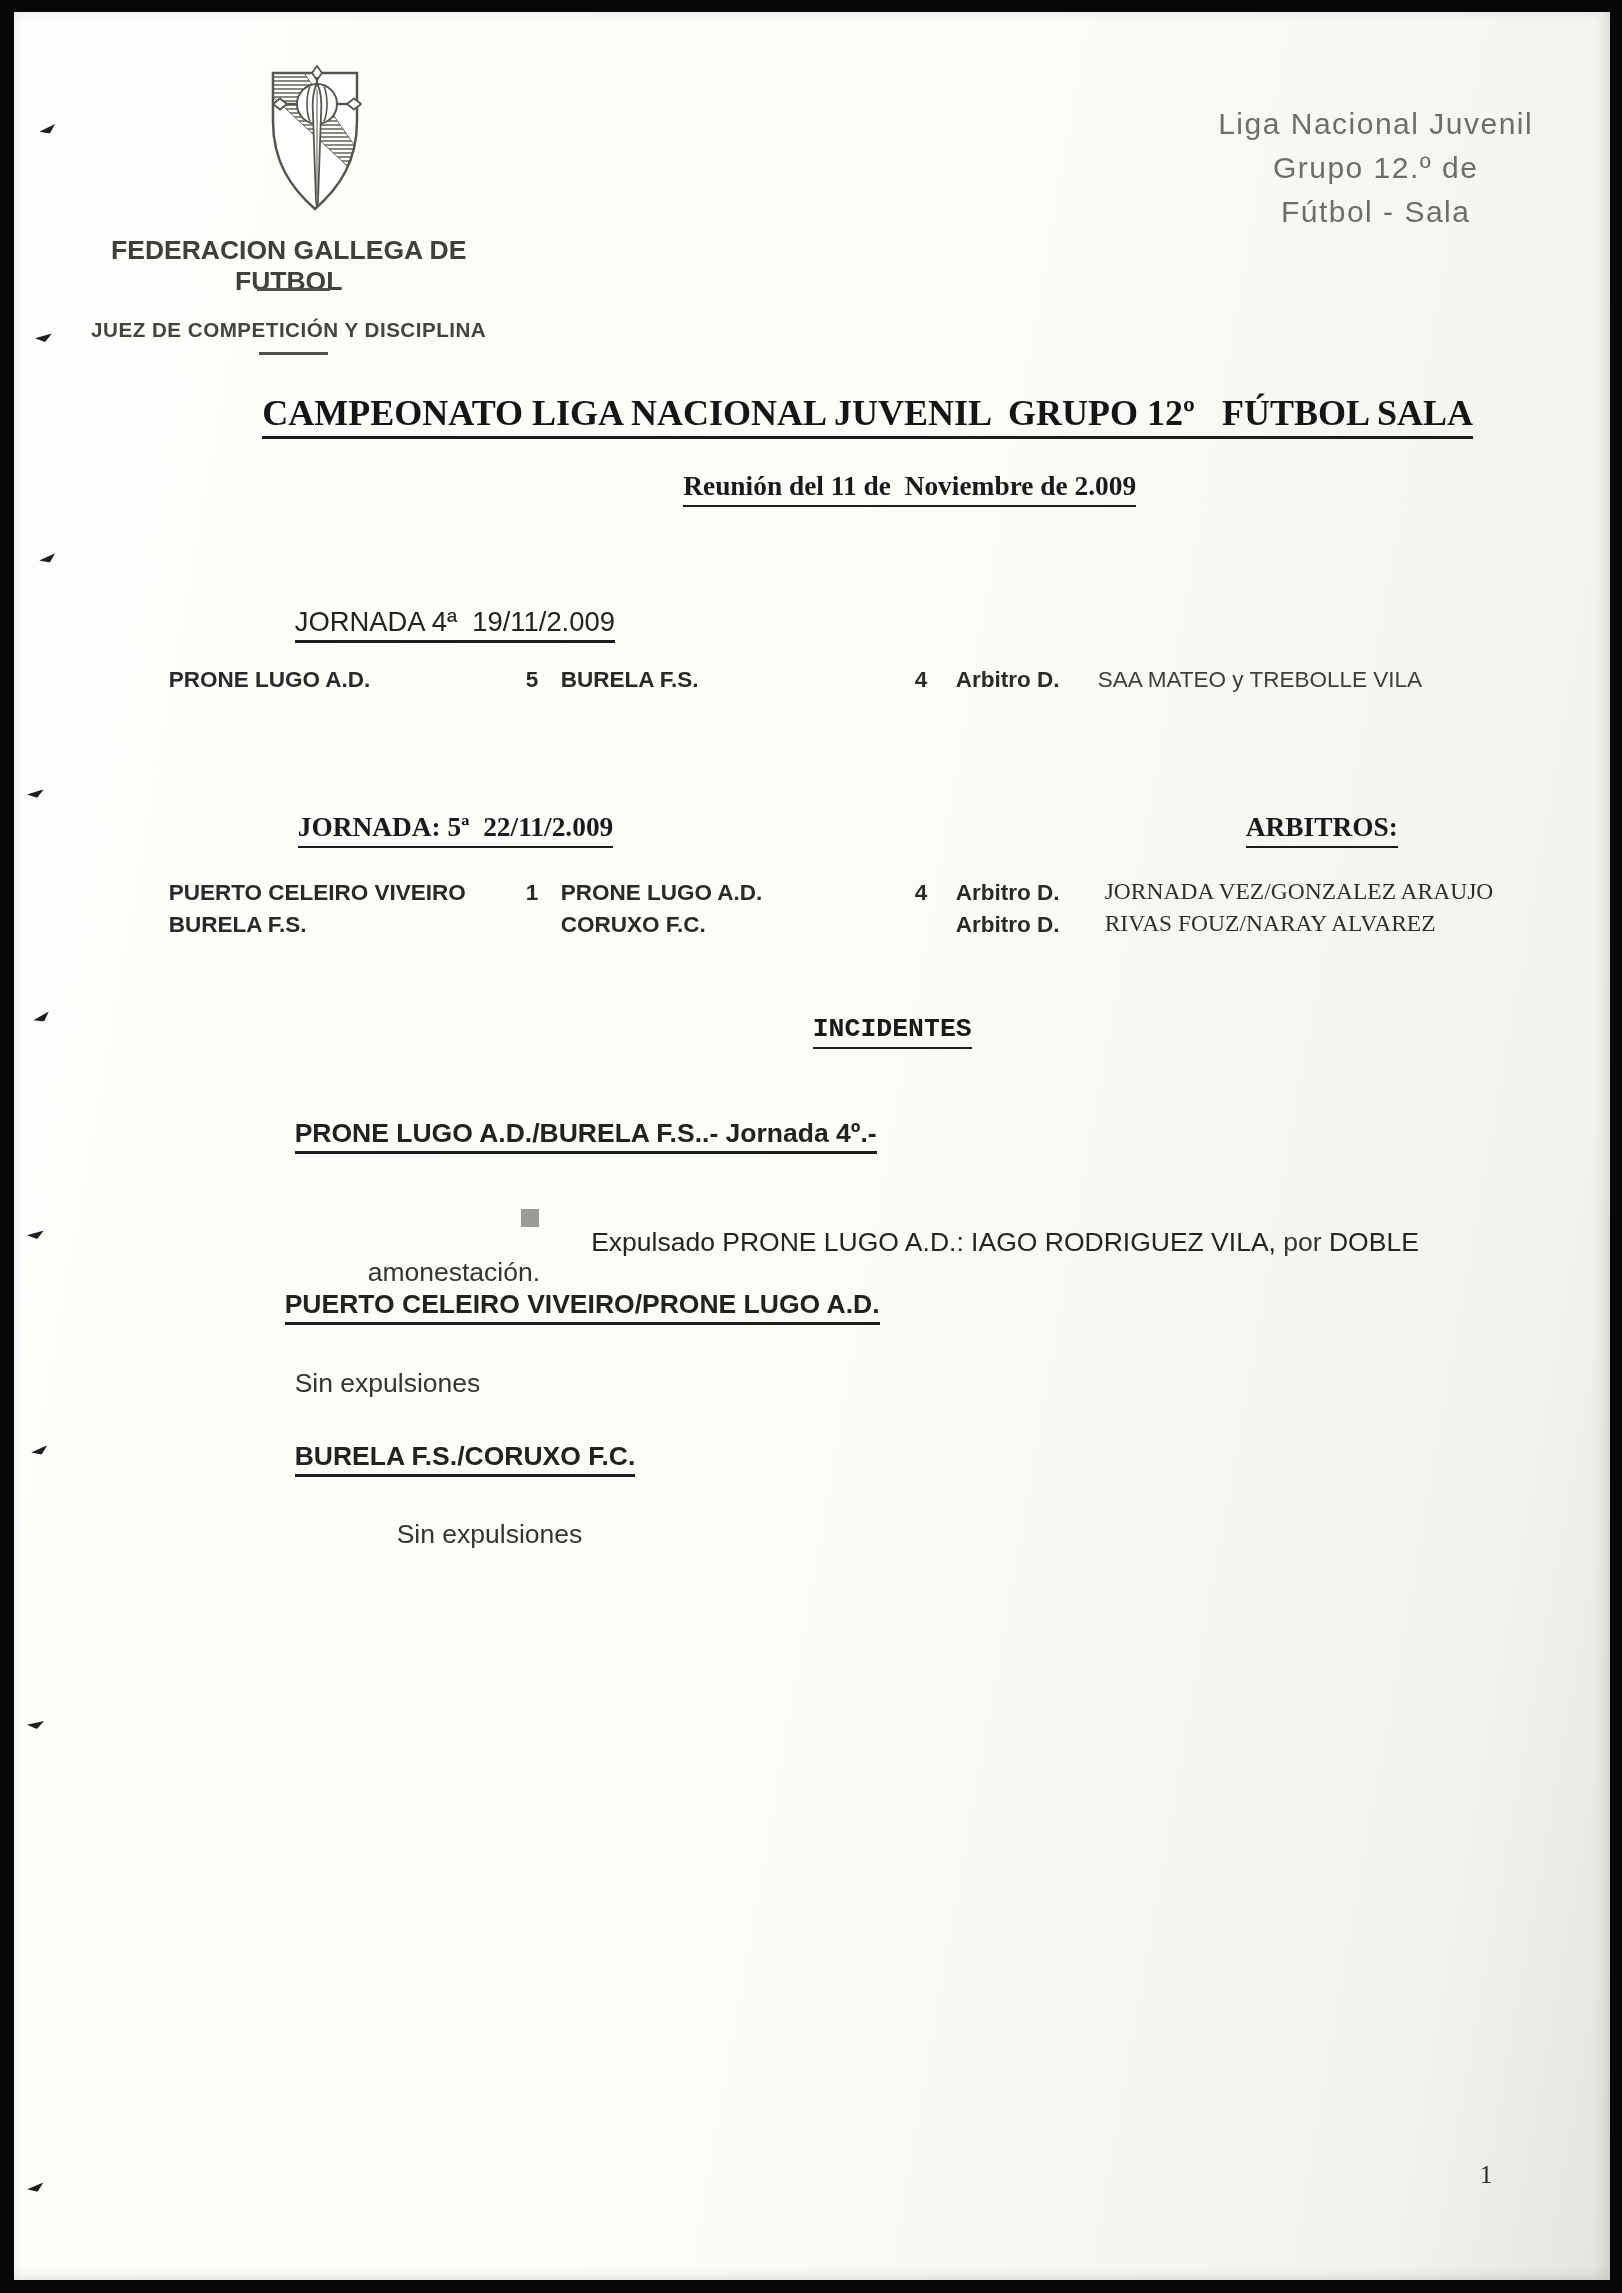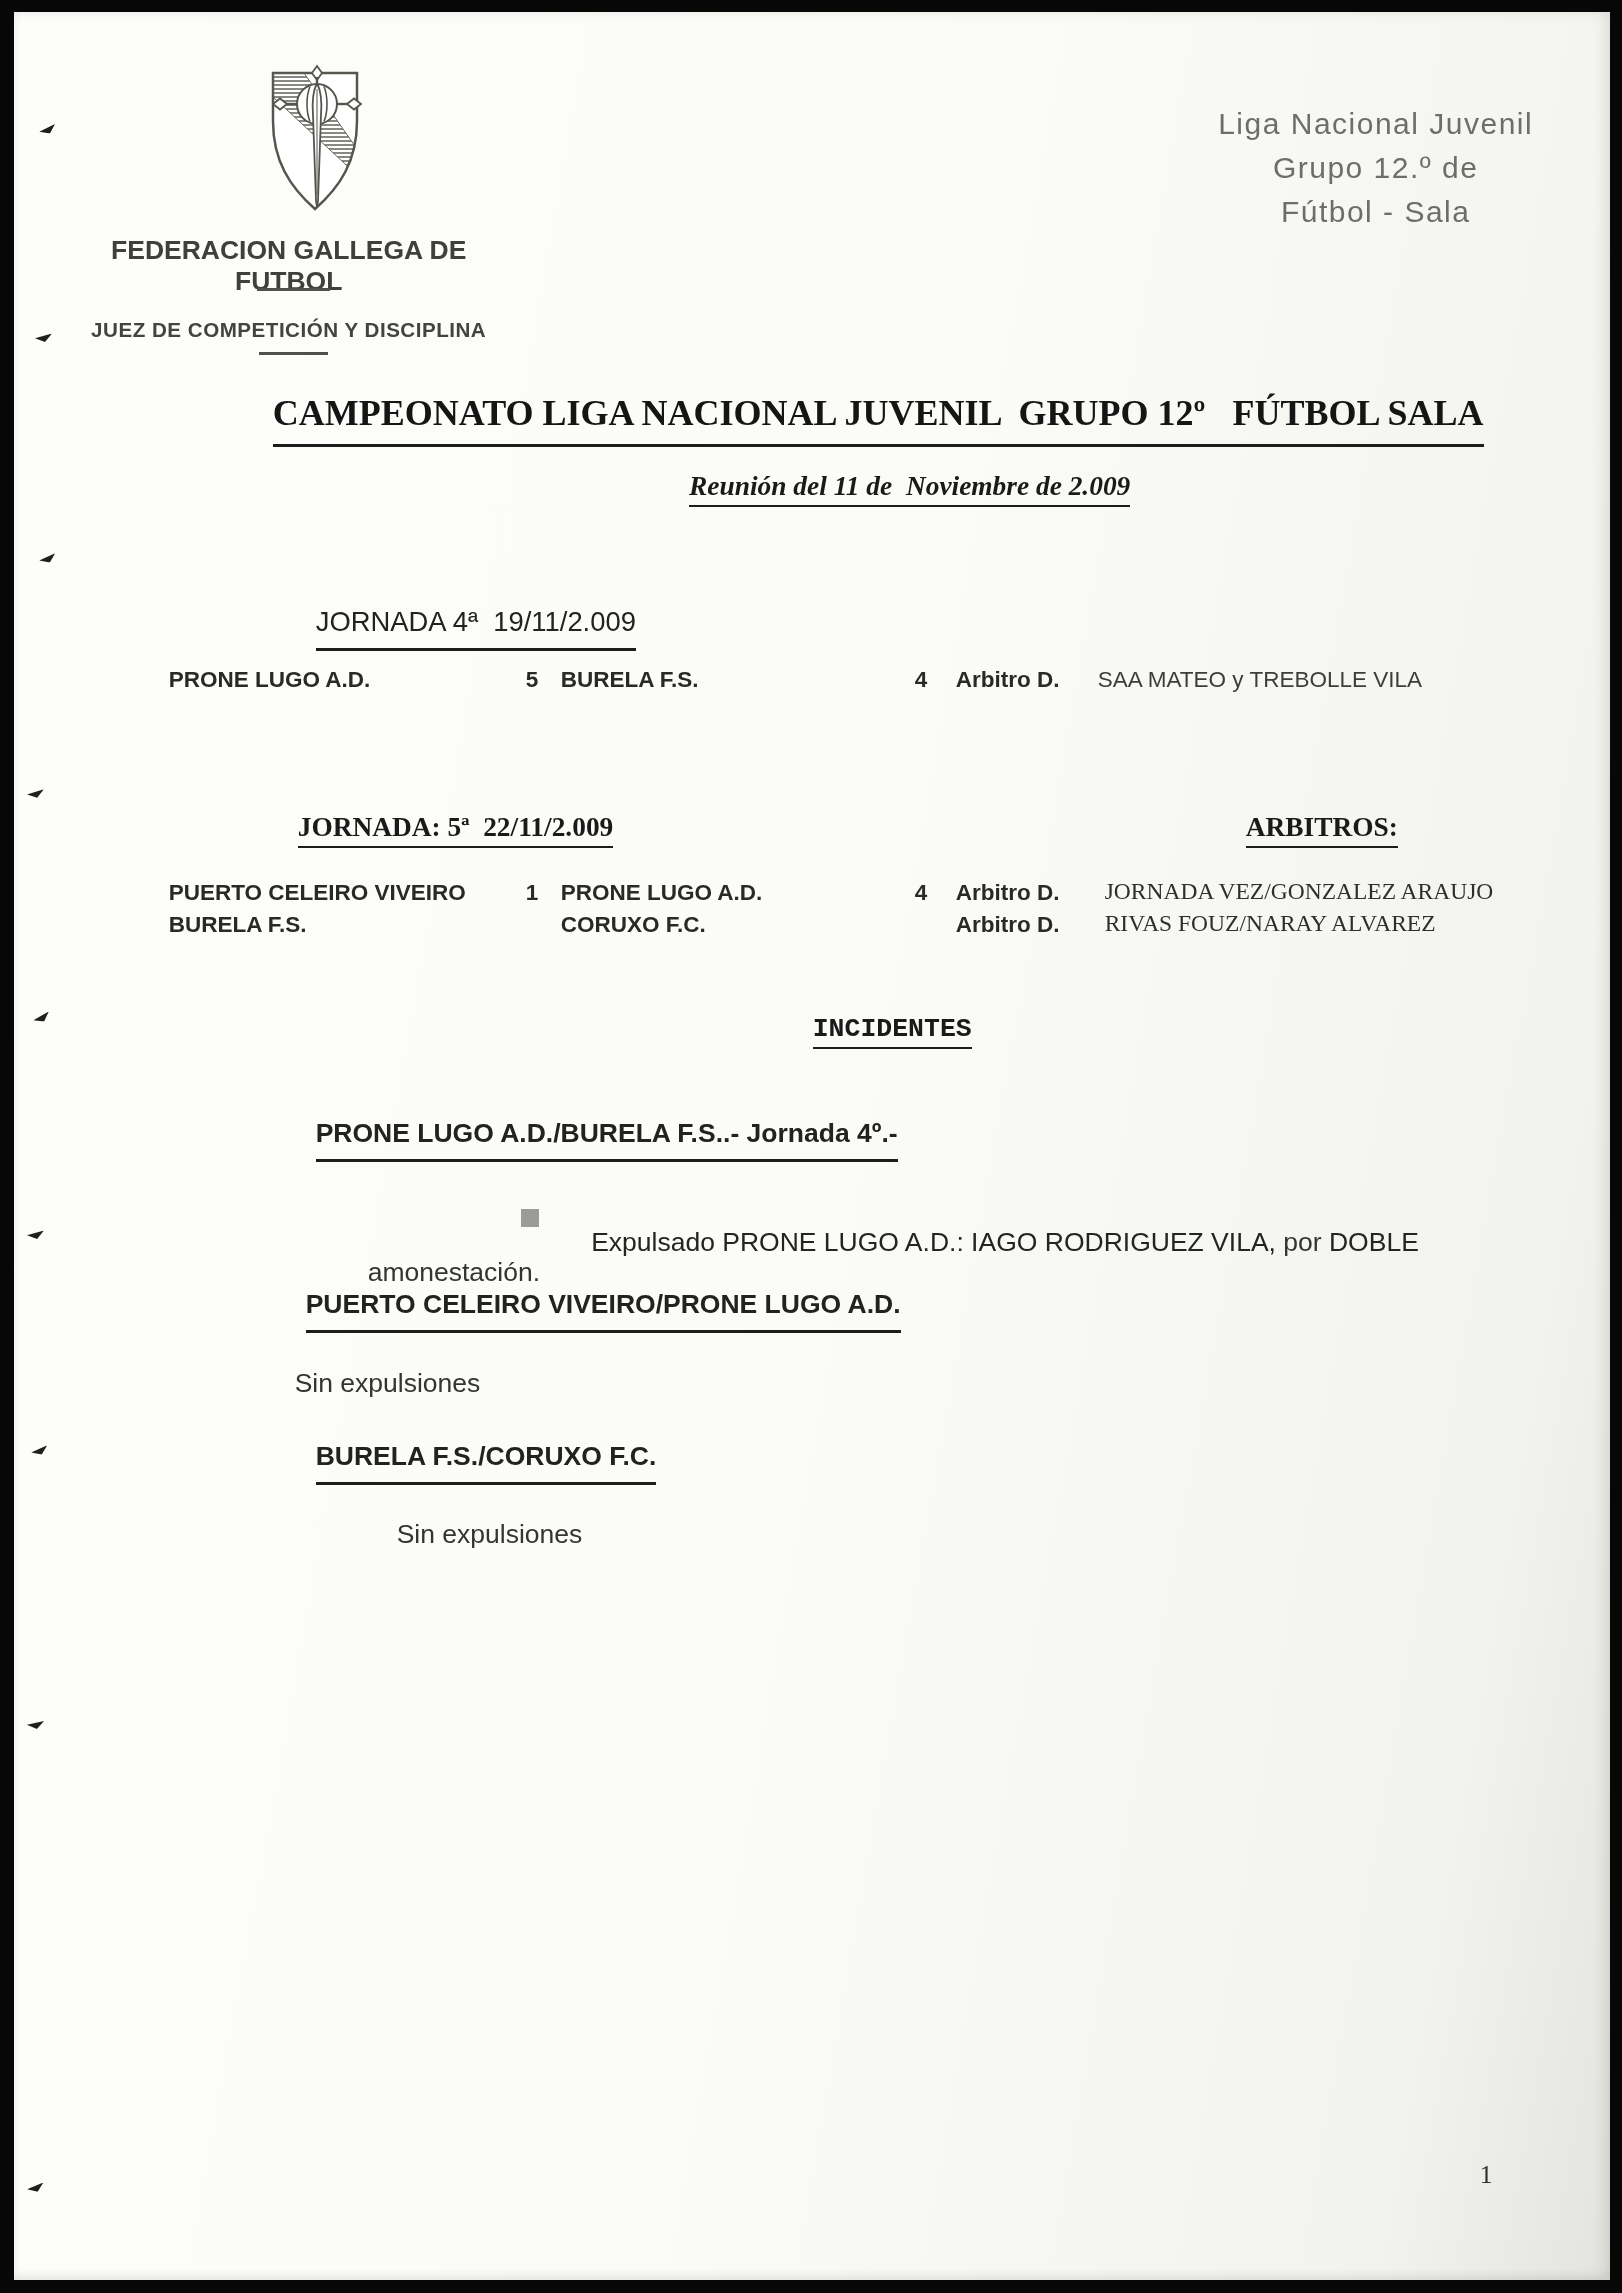--- a/index.html
+++ b/index.html
@@ -33,21 +33,21 @@
   .league-block {
     font-size:30px; line-height:44px; color:#6e6e69;
     letter-spacing:1.5px; text-align:center; font-weight:normal;
   }
 
   
   .serif { font-family:"Liberation Serif", serif; }
   .doc-title { font-size:36px; font-weight:bold; color:#151515; text-align:center; }
   .doc-subtitle { font-size:27.4px; font-weight:bold; color:#1a1a1a; text-align:center; }
   .ul-serif { display:inline-block; border-bottom:2.9px solid #1d1d1d; padding-bottom:2.9px; white-space:pre; }
-  .ul-thick { display:inline-block; border-bottom:3.9px solid #1d1d1d; padding-bottom:10px; white-space:pre;margin-left:21px; }
+  .ul-thick { display:inline-block; border-bottom:3.9px solid #1d1d1d; padding-bottom:2px; white-space:pre; }
 
   .h-sans { font-size:27.4px; font-weight:normal; color:#222220; }
   .h-serif { font-size:27.4px; font-weight:bold; color:#1a1a1a; }
 
   
   .cell { position:absolute; font-size:22.5px; font-weight:bold; color:#292927; white-space:pre; }
   .cell.light { font-weight:normal; color:#3d3d3b; }
   .cell.names-serif { font-family:"Liberation Serif", serif; font-weight:normal; font-size:23.5px; color:#2e2e2c; }
 
   
@@ -122,21 +122,21 @@
   <div class="abs league-block" style="left:1176px; top:90px; width:372px;">
     <div>Liga Nacional Juvenil</div>
     <div>Grupo 12.º de</div>
     <div>Fútbol - Sala</div>
   </div>
 
   <div class="abs serif doc-title" style="left:222px; top:380px; width:1264px;">
     <span class="ul-thick">CAMPEONATO LIGA NACIONAL JUVENIL  GRUPO 12º   FÚTBOL SALA</span>
   </div>
 
-  <div class="abs serif doc-subtitle" style="left:602px; top:459px; width:588px;font-style:italic;">
+  <div class="abs serif doc-subtitle" style="left:602px; top:459px; width:588px;">
     <span class="ul-serif">Reunión del 11 de  Noviembre de 2.009</span>
   </div>
 
   <div class="abs h-sans" style="left:281px; top:594px;">
     <span class="ul-thick">JORNADA 4ª  19/11/2.009</span>
   </div>
 
   <div>
     <span class="cell" style="left:155px; top:655px;">PRONE LUGO A.D.</span>
     <span class="cell" style="left:512px; top:655px;">5</span>

